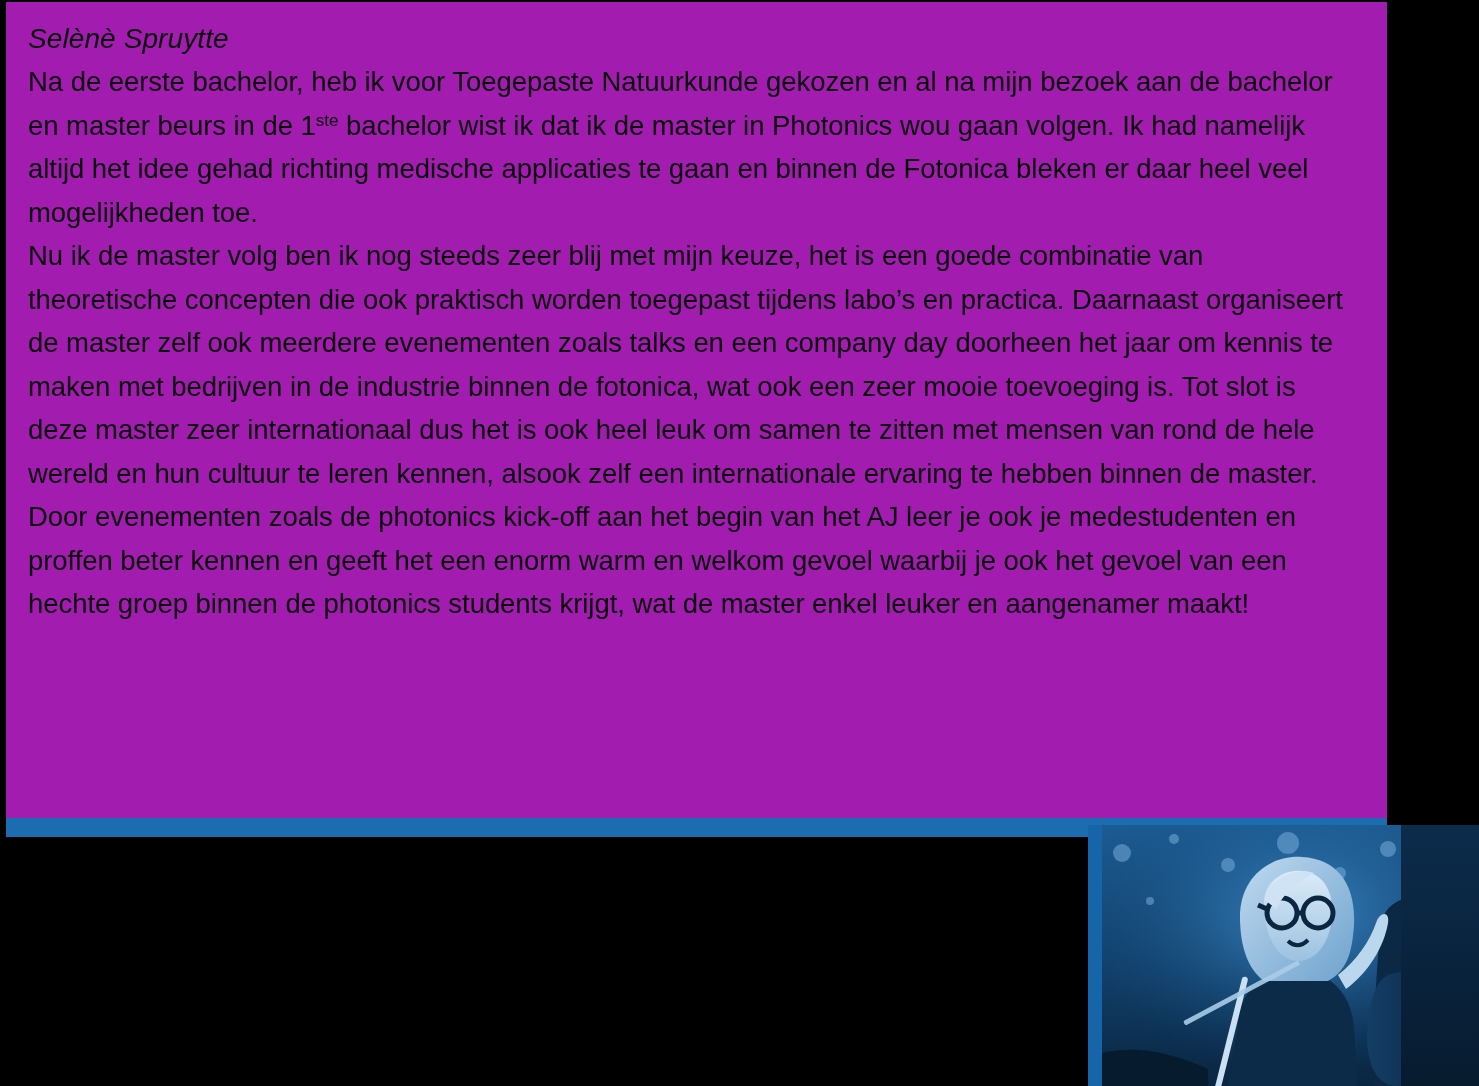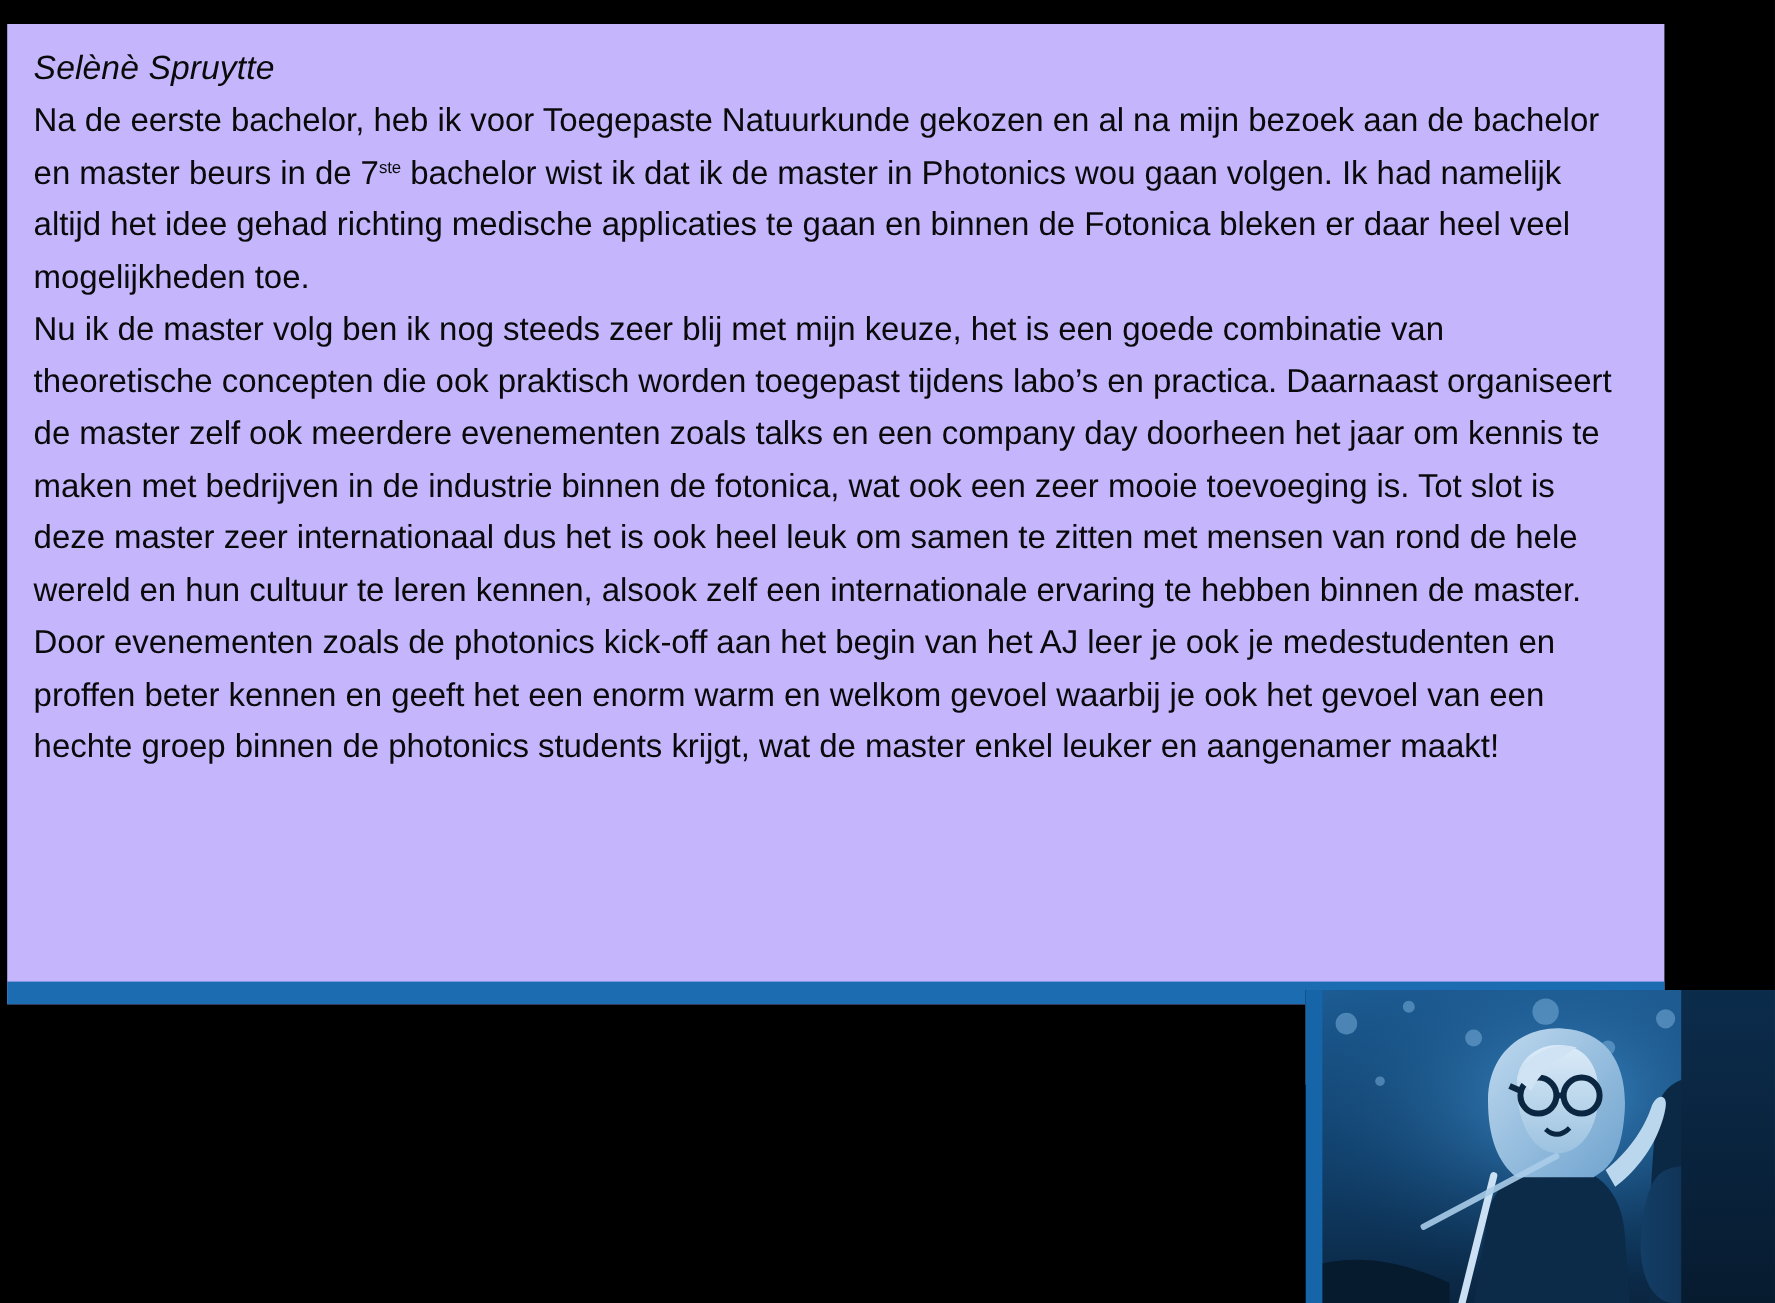--- a/index.html
+++ b/index.html
@@ -12,24 +12,24 @@
     height: 1086px;
     position: relative;
     overflow: hidden;
     font-family: "Liberation Sans", sans-serif;
   }
 
   
   .testimonial-panel {
     position: absolute;
     left: 6px;
-    top: 20px;
+    top: 2px;
     width: 1381px;
     height: 884px;
-    background: #c4b5fd;
+    background: #a21caf;
     box-sizing: border-box;
     padding: 18px 30px 0 22px;
   }
 
   .author-name {
     font-style: italic;
     font-size: 28px;
     line-height: 38px;
     color: #0a0a0a;
     margin: 0 0 2px 0;
@@ -39,21 +39,21 @@
   .body-text {
     font-size: 27.5px;
     line-height: 43.5px;
     color: #0a0a0a;
     margin: 0;
     letter-spacing: -0.05px;
   }
   .body-text.second {
   }
   .body-text sup {
-    font-size: 14px;
+    font-size: 17px;
     line-height: 0;
     vertical-align: baseline;
     position: relative;
     top: -9px;
   }
 
   
   .accent-bar {
     position: absolute;
     left: 6px;
@@ -103,21 +103,21 @@
     height: 100%;
     background: #1565A8;
   }
 </style>
 </head>
 <body>
 
 <div class="testimonial-panel">
   <div class="author-name">Selènè Spruytte</div>
 
-  <p class="body-text"><span>Na de eerste bachelor, heb ik voor Toegepaste Natuurkunde gekozen en al na mijn bezoek aan de bachelor en master beurs in de 7</span><sup>ste</sup><span> bachelor wist ik dat ik de master in Photonics wou gaan volgen. Ik had namelijk altijd het idee gehad richting medische applicaties te gaan en binnen de Fotonica bleken er daar heel veel mogelijkheden toe.</span></p>
+  <p class="body-text"><span>Na de eerste bachelor, heb ik voor Toegepaste Natuurkunde gekozen en al na mijn bezoek aan de bachelor en master beurs in de 1</span><sup>ste</sup><span> bachelor wist ik dat ik de master in Photonics wou gaan volgen. Ik had namelijk altijd het idee gehad richting medische applicaties te gaan en binnen de Fotonica bleken er daar heel veel mogelijkheden toe.</span></p>
 
   <p class="body-text second">Nu ik de master volg ben ik nog steeds zeer blij met mijn keuze, het is een goede combinatie van theoretische concepten die ook praktisch worden toegepast tijdens labo’s en practica. Daarnaast organiseert de master zelf ook meerdere evenementen zoals talks en een company day doorheen het jaar om kennis te maken met bedrijven in de industrie binnen de fotonica, wat ook een zeer mooie toevoeging is. Tot slot is deze master zeer internationaal dus het is ook heel leuk om samen te zitten met mensen van rond de hele wereld en hun cultuur te leren kennen, alsook zelf een internationale ervaring te hebben binnen de master. Door evenementen zoals de photonics kick-off aan het begin van het AJ leer je ook je medestudenten en proffen beter kennen en geeft het een enorm warm en welkom gevoel waarbij je ook het gevoel van een hechte groep binnen de photonics students krijgt, wat de master enkel leuker en aangenamer maakt!</p>
 </div>
 
 <div class="accent-bar"></div>
 
 <div class="lower-black"></div>
 
 <div class="photo">
   <svg width="391" height="261" viewBox="0 0 391 261" aria-hidden="true">

